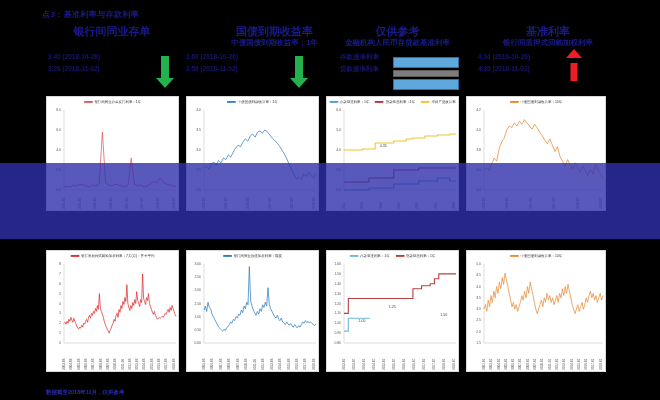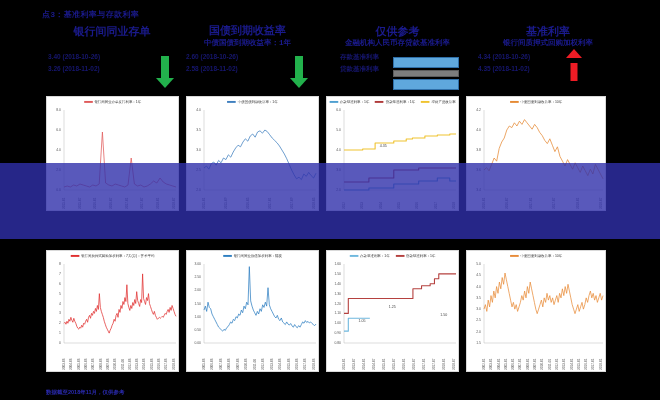--- a/index.html
+++ b/index.html
@@ -116,21 +116,21 @@
   </div>
   <div class="val-row" style="left:48px; top:63px;">
     <span>3.26</span>
     <span>(2018-11-02)</span>
   </div>
   <div class="arrow arrow-down" style="left:156px; top:56px; width:18px; height:24px;">
     <div class="shaft"></div>
     <div class="head"></div>
   </div>
 
-  <div class="col-head" style="left:175px; top:25px; width:145px;font-family:Liberation Mono, monospace;">
+  <div class="col-head" style="left:202px; top:25px; width:145px;">
     <div class="l1">国债到期收益率</div>
     <div class="l2">中债国债到期收益率：1年</div>
   </div>
   <div class="val-row" style="left:186px; top:51px;">
     <span>2.60</span>
     <span>(2018-10-26)</span>
   </div>
   <div class="val-row" style="left:186px; top:63px;">
     <span>2.58</span>
     <span>(2018-11-02)</span>

